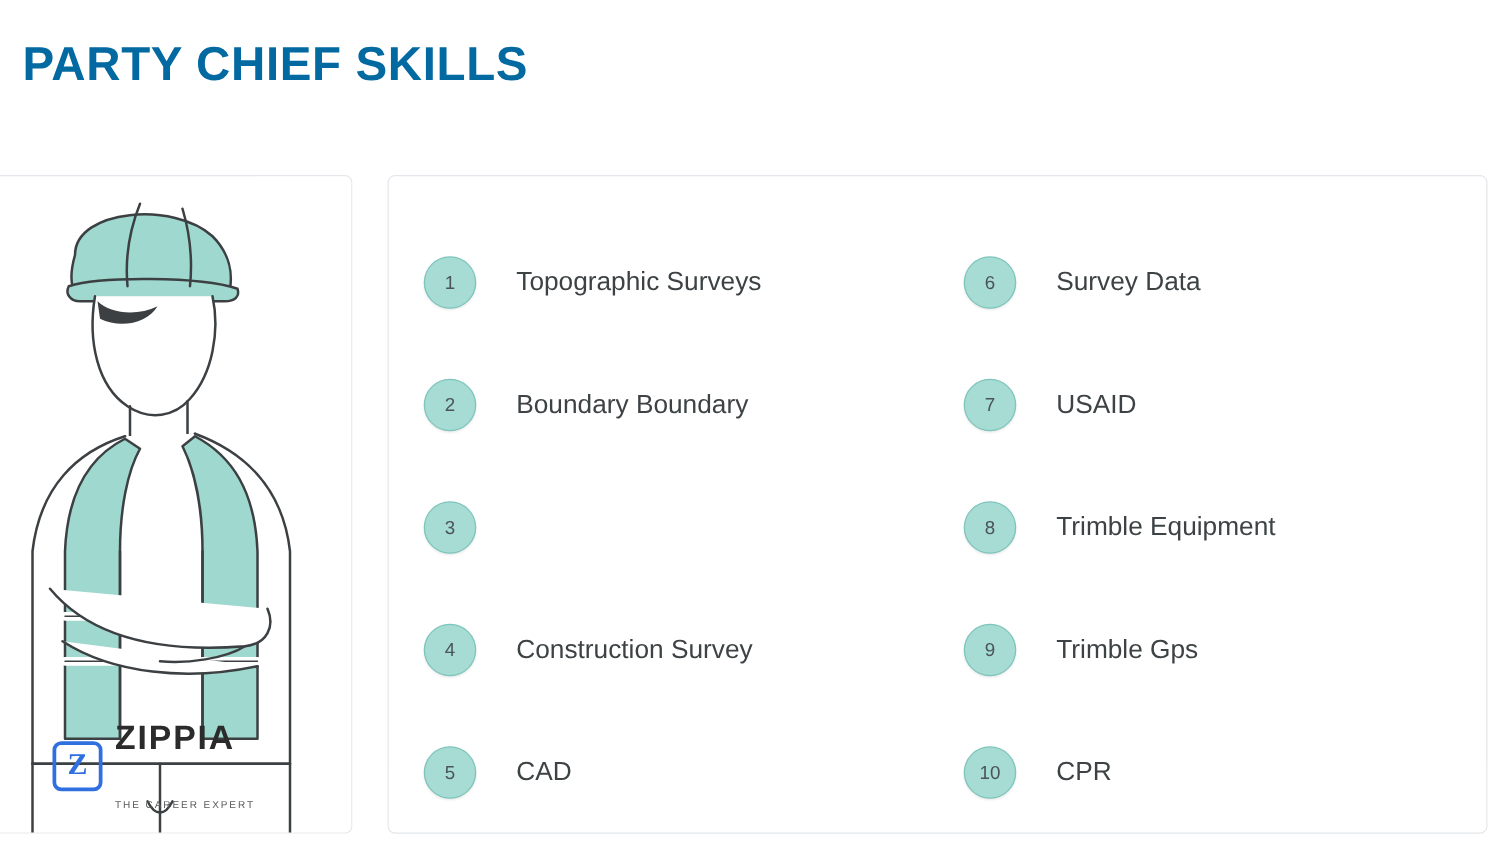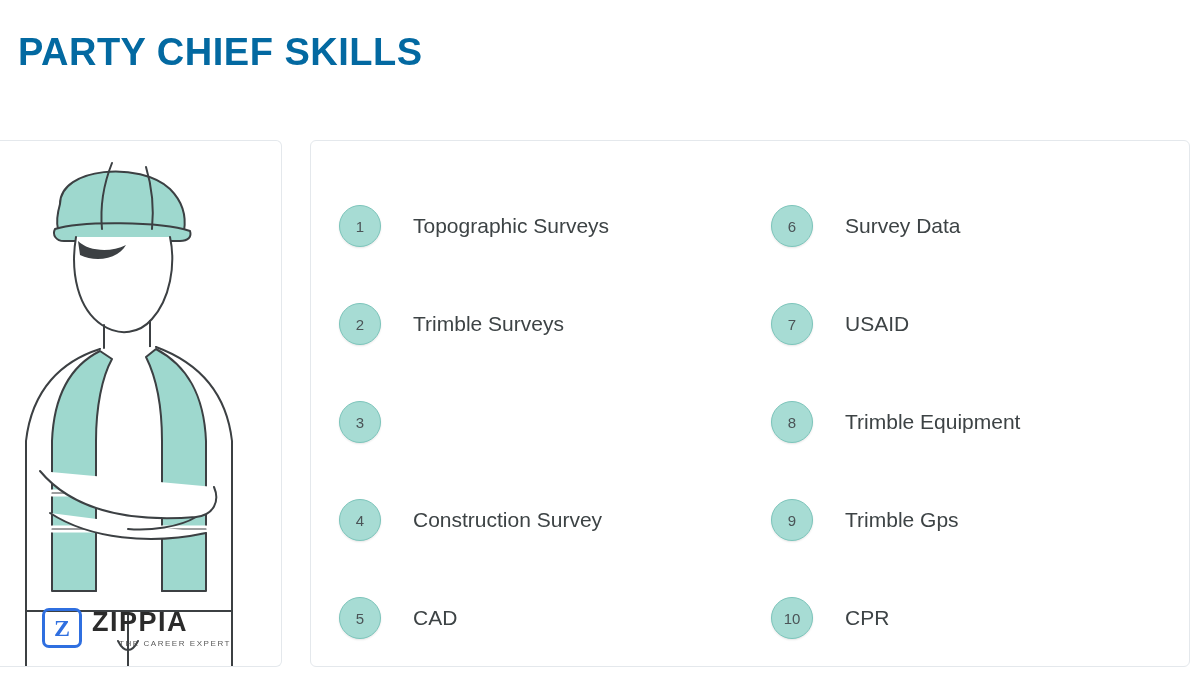--- a/index.html
+++ b/index.html
@@ -72,33 +72,33 @@
     justify-content: center;
     color: #2f6fe0;
     font-size: 24px;
     font-weight: bold;
     font-family: "Liberation Serif", serif;
   }
   .logo-text {
     display: flex;
     flex-direction: column;
     line-height: 1;
+    gap: 32px;
   }
   .logo-word {
     font-size: 27px;
     font-weight: bold;
     letter-spacing: 1.5px;
     color: #2b2b2b;
   }
   .logo-tag {
     font-size: 8px;
     letter-spacing: 1.55px;
     color: #5a5a5a;
     margin-top: 4px;
-    margin-left: 27px;
   }
 
   
   #skills-panel {
     position: absolute;
     left: 310px;
     top: 140px;
     width: 880px;
     height: 527px;
     border: 1px solid #e4e8ec;
@@ -192,21 +192,21 @@
 
 <div id="skills-panel">
 
   <div class="skill-col" id="skill-col-left">
     <div class="skill-item">
       <span class="skill-badge">1</span>
       <span class="skill-label">Topographic Surveys</span>
     </div>
     <div class="skill-item">
       <span class="skill-badge">2</span>
-      <span class="skill-label">Trimble Surveys</span>
+      <span class="skill-label">Boundary Boundary</span>
     </div>
     <div class="skill-item">
       <span class="skill-badge">3</span>
     </div>
     <div class="skill-item">
       <span class="skill-badge">4</span>
       <span class="skill-label">Construction Survey</span>
     </div>
     <div class="skill-item">
       <span class="skill-badge">5</span>

